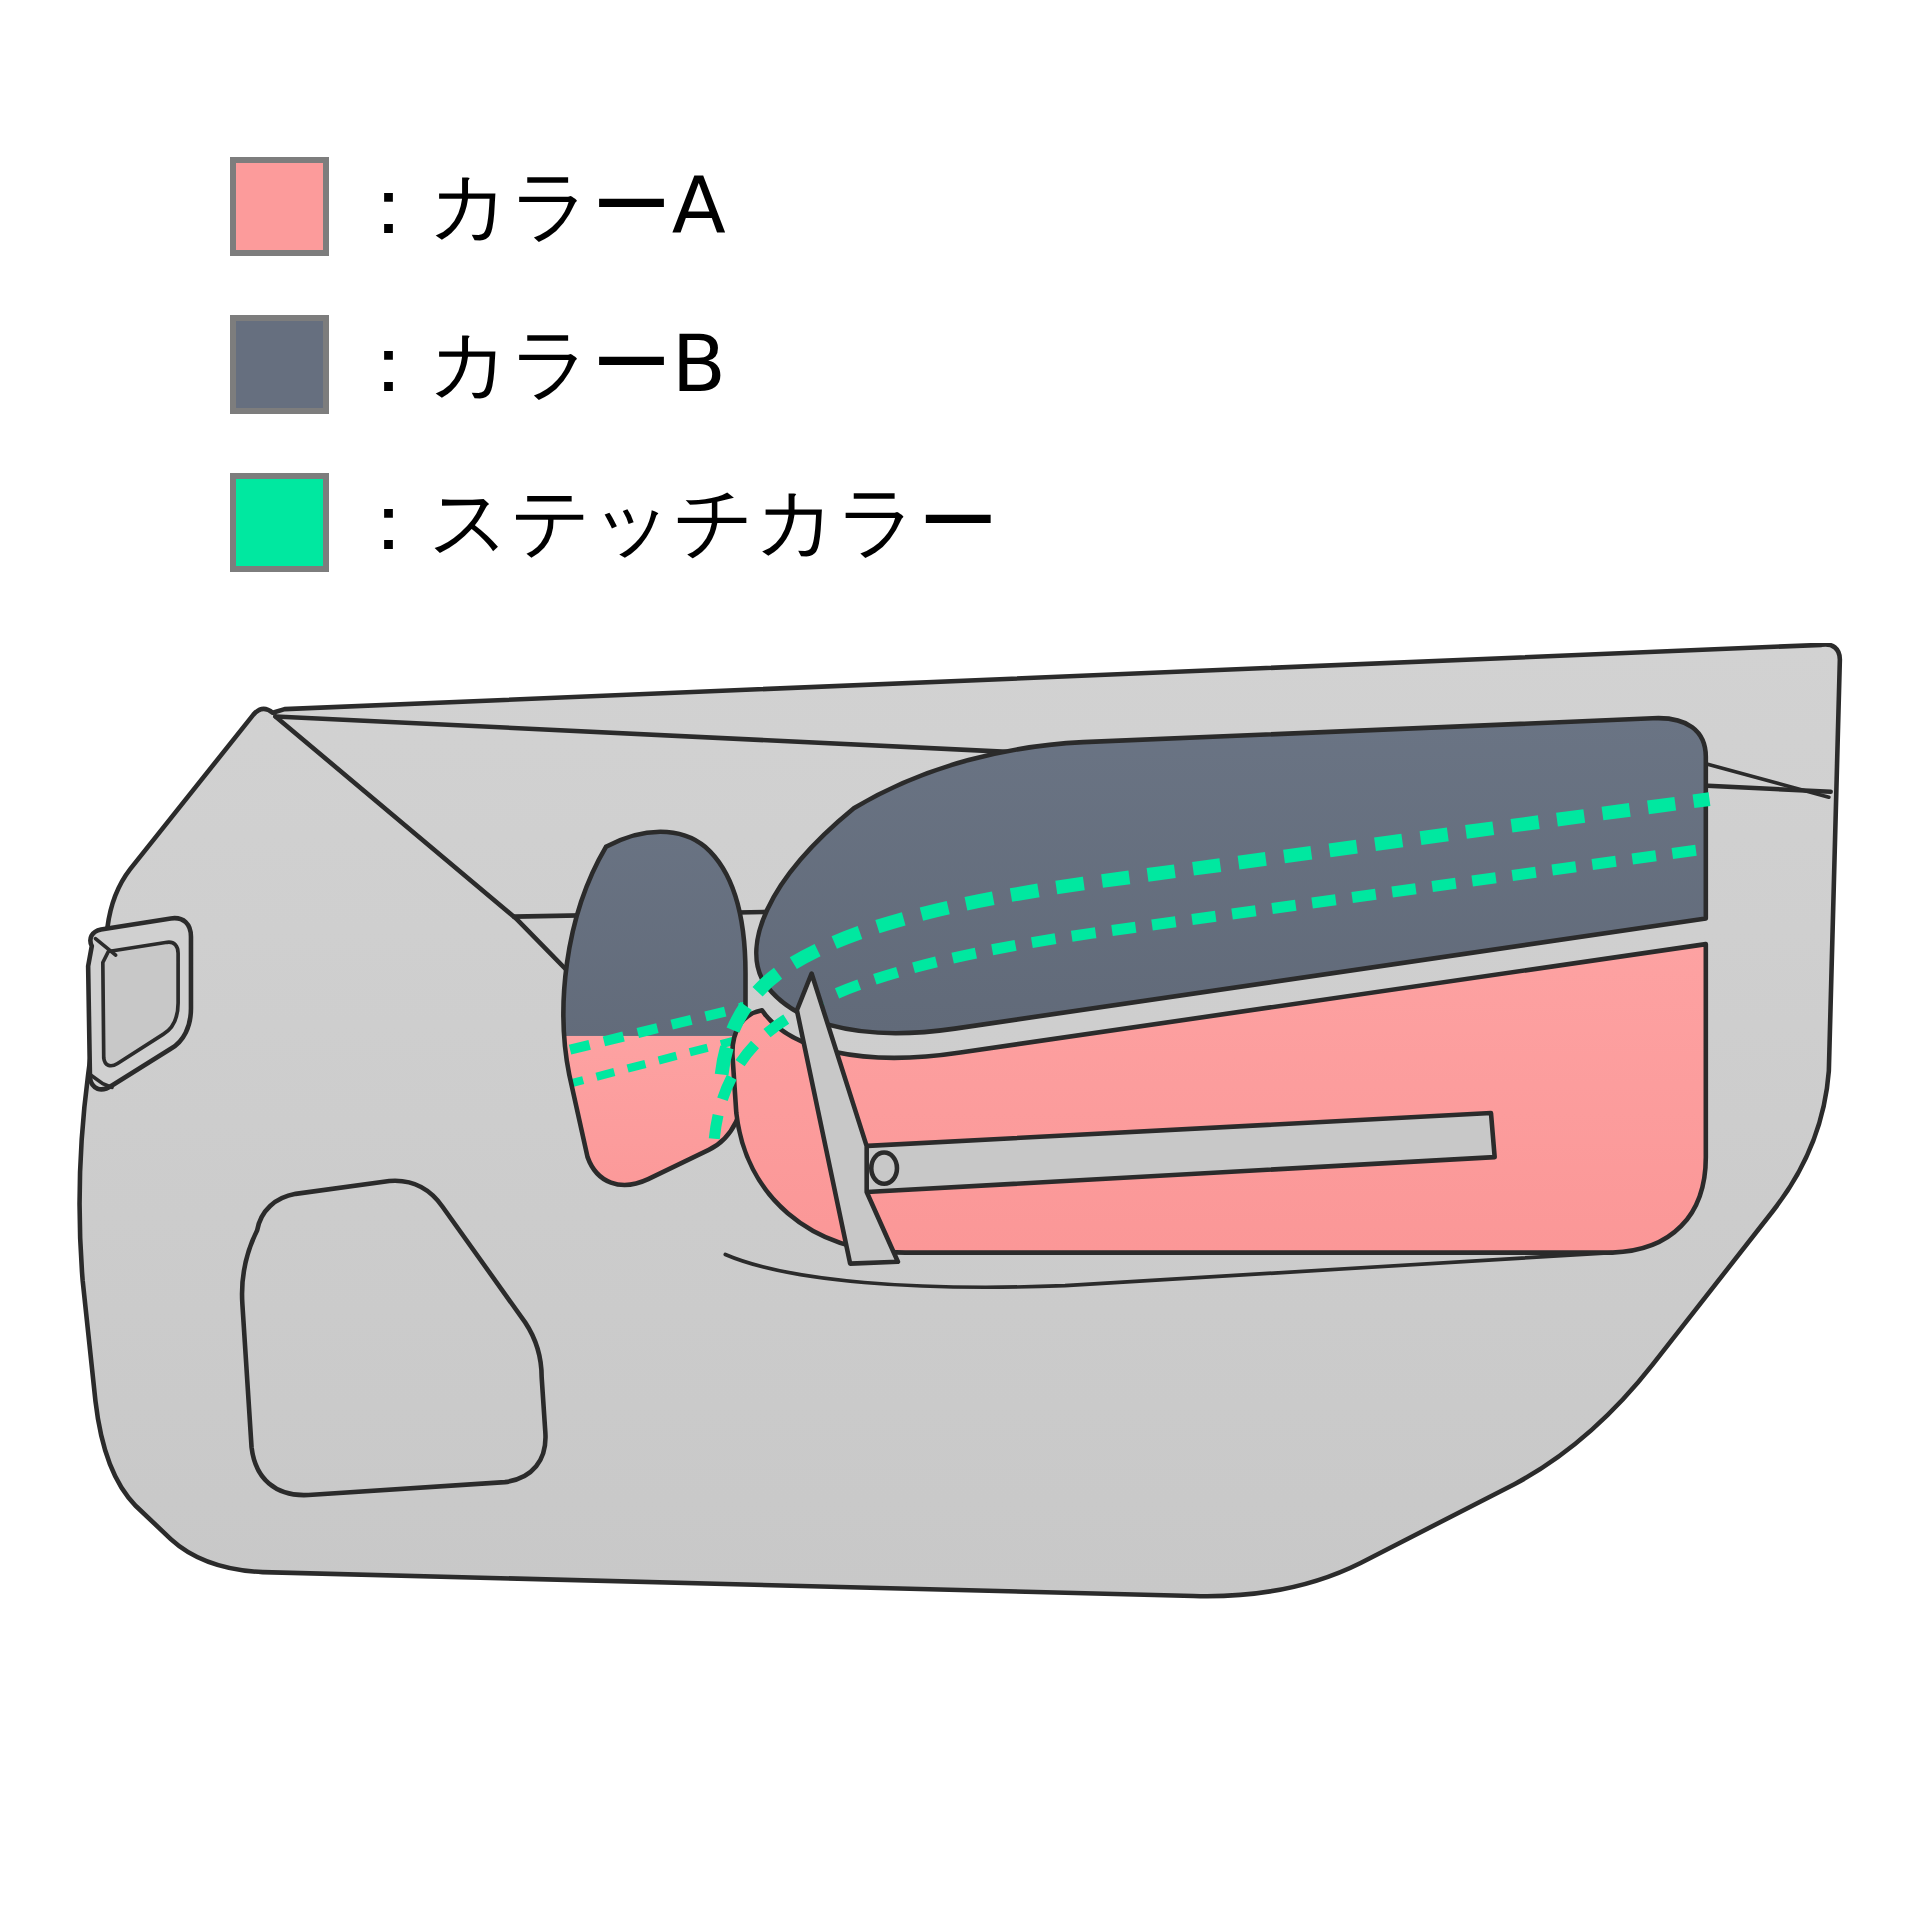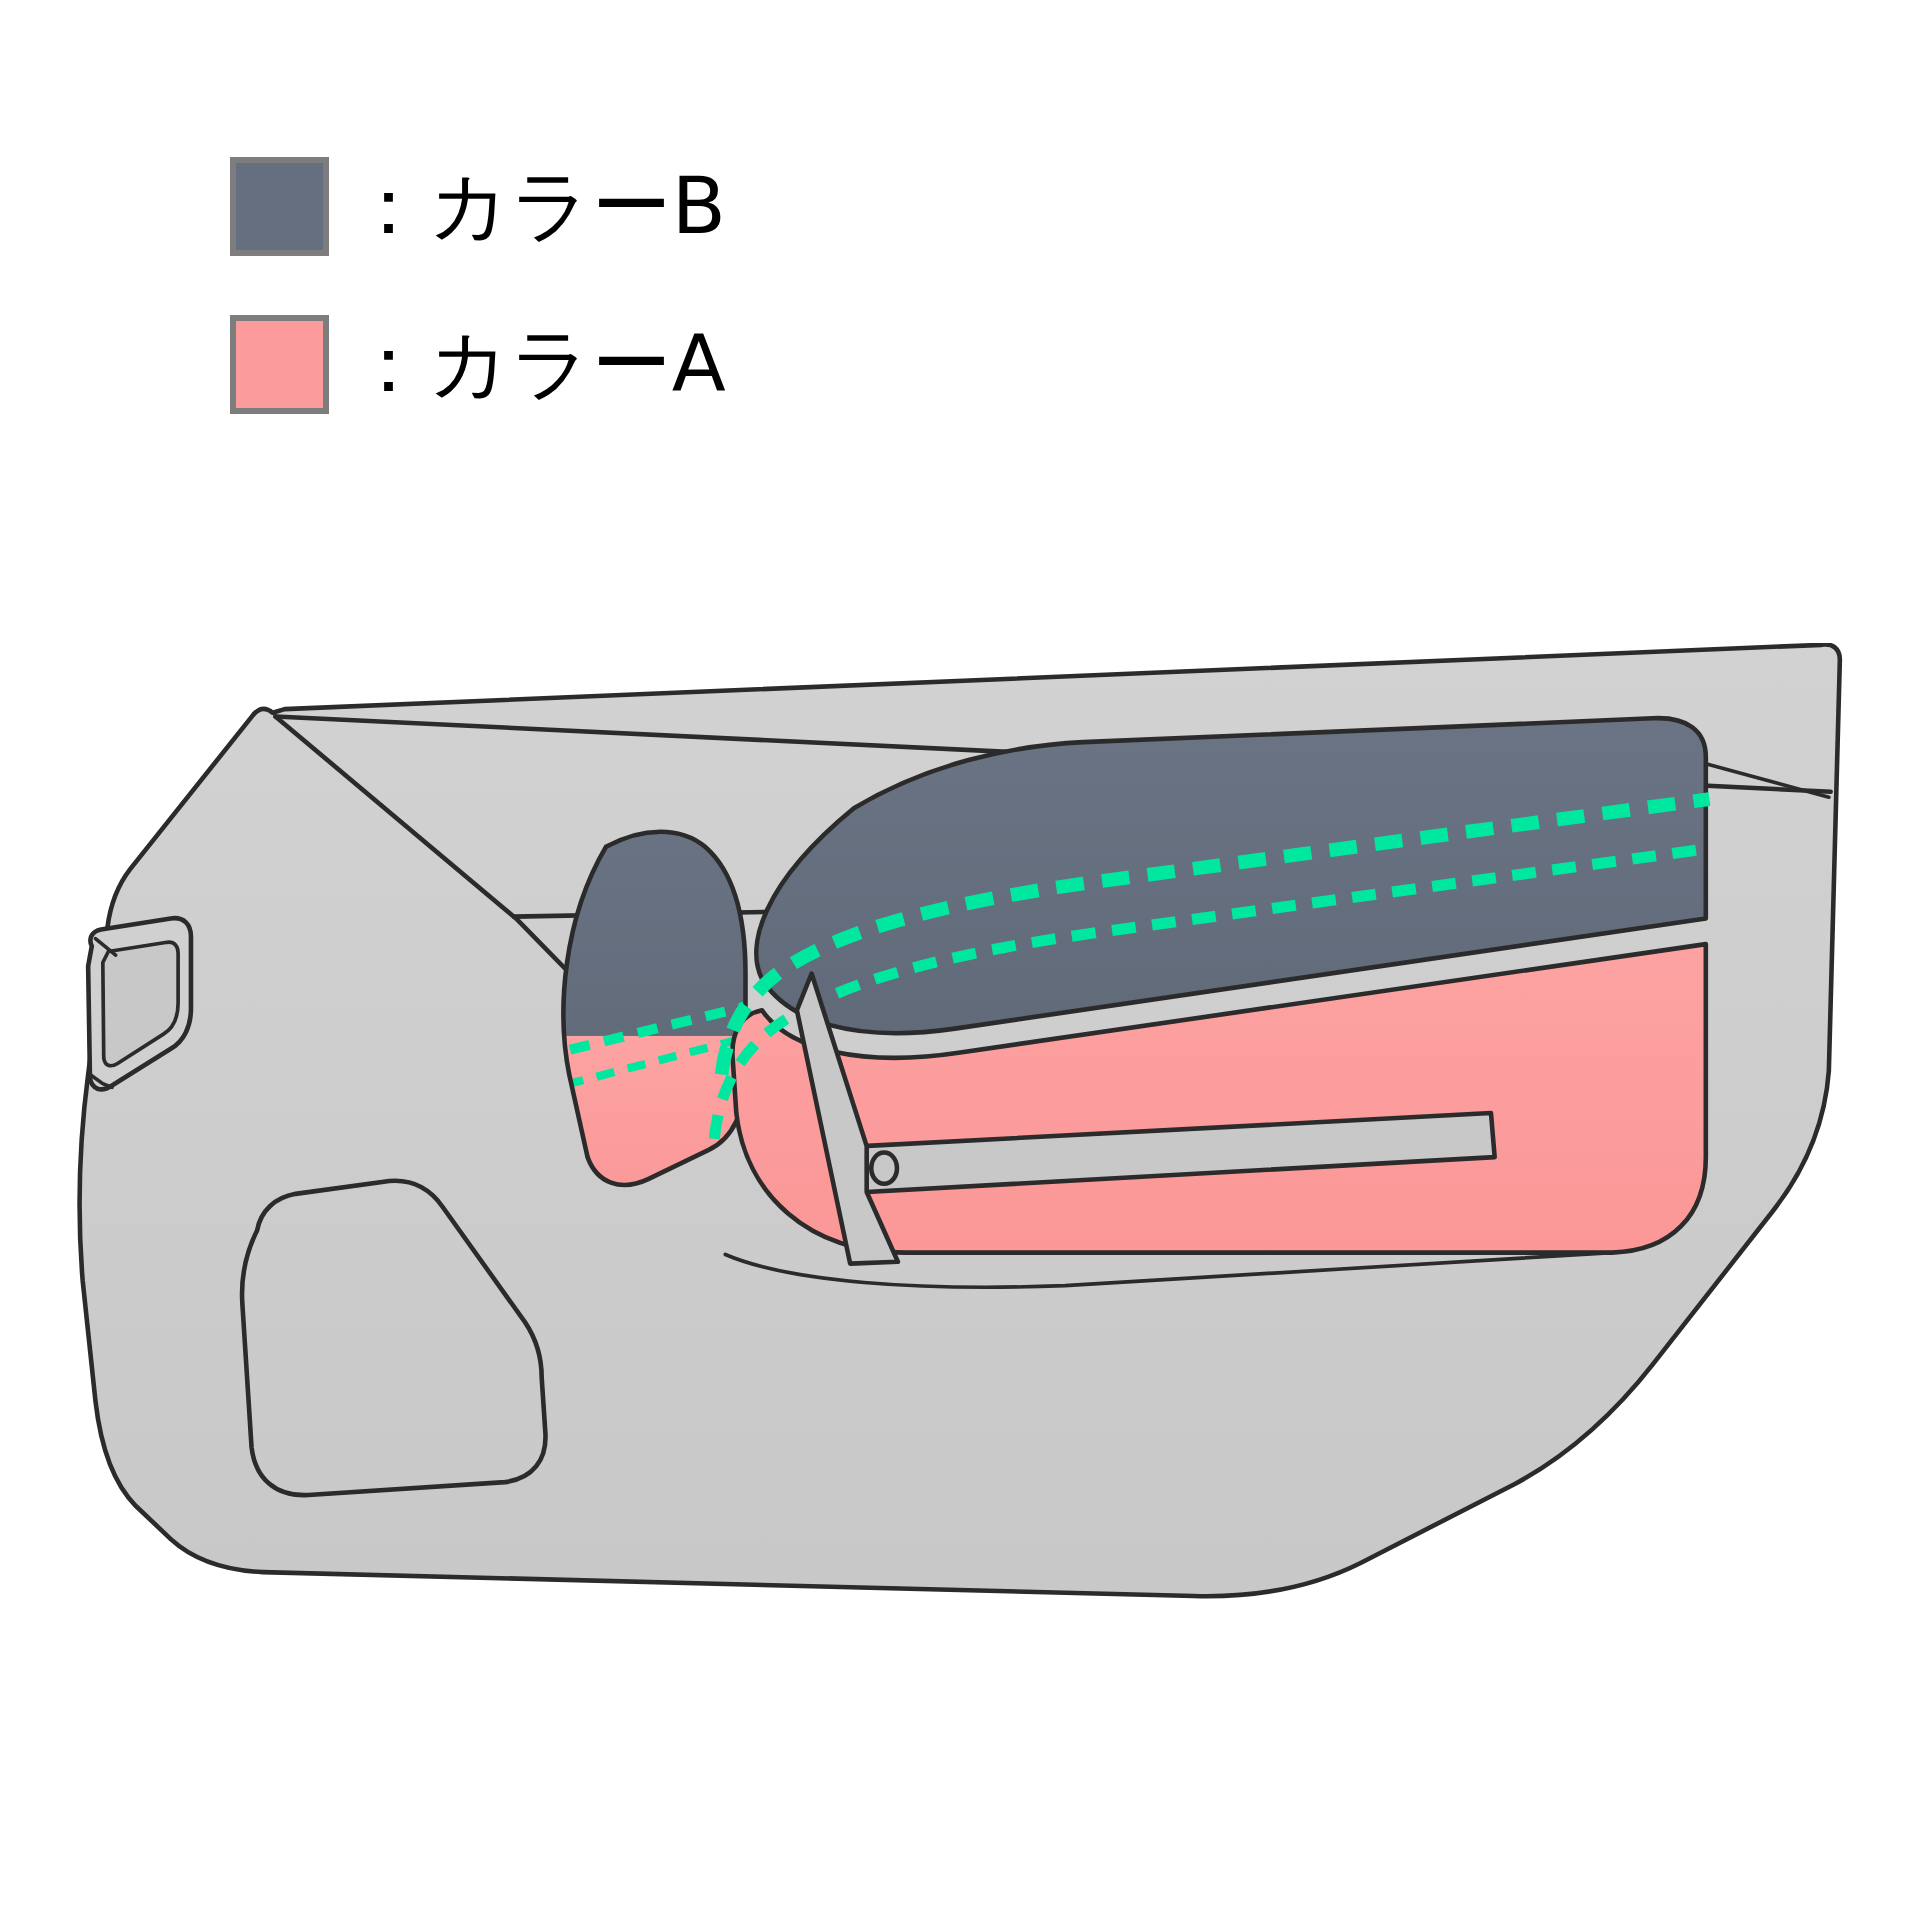--- a/index.html
+++ b/index.html
@@ -62,29 +62,33 @@
   }
 </style>
 </head>
 <body>
 
 <div id="page">
 
   <div class="legend">
 
     <div class="legend-row">
+      <span class="legend-swatch" style="background: rgb(252, 155, 155); border-color: rgb(125, 125, 125);"></span>
+      <span class="legend-label">：カラーA</span>
+    </div>
+
+    <div class="legend-row">
       <span class="legend-swatch" style="background: rgb(102, 111, 127); border-color: rgb(125, 125, 125);"></span>
       <span class="legend-label">：カラーB</span>
     </div>
 
     <div class="legend-row">
-      <span class="legend-swatch" style="background: rgb(252, 155, 155); border-color: rgb(125, 125, 125);"></span>
-      <span class="legend-label">：カラーA</span>
+      <span class="legend-swatch" style="background: rgb(0, 232, 160); border-color: rgb(125, 125, 125);"></span>
+      <span class="legend-label">：ステッチカラー</span>
     </div>
-
 
   </div>
 
   <svg id="door-illustration" viewBox="0 0 2100 1160" xmlns="http://www.w3.org/2000/svg">
 
     <defs>
 
       <linearGradient id="padB" x1="0" y1="0" x2="0" y2="1">
         <stop offset="0%" stop-color="#6a7484"></stop>
         <stop offset="100%" stop-color="#616a79"></stop>

